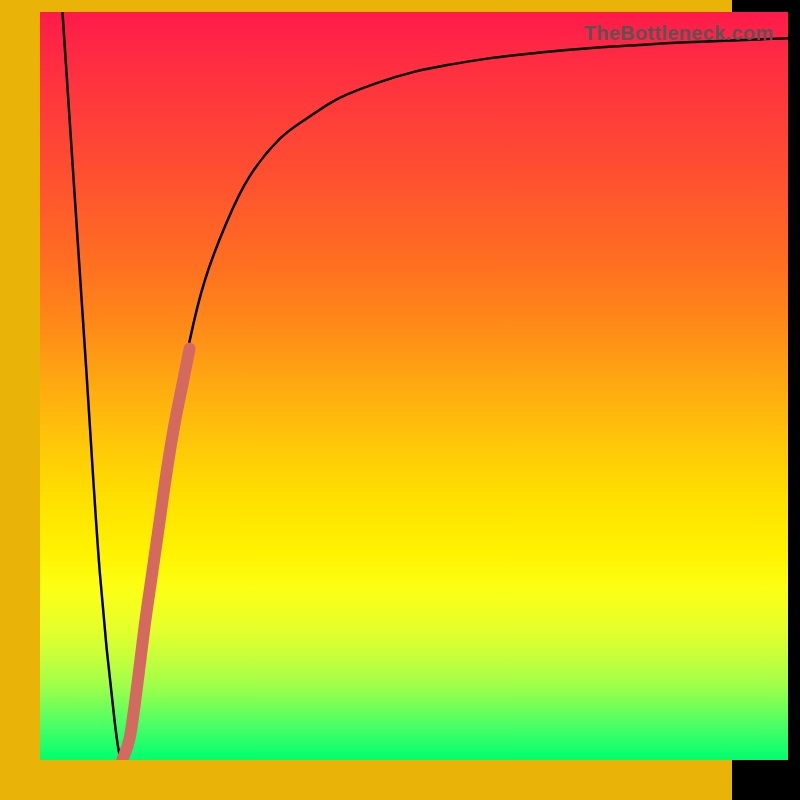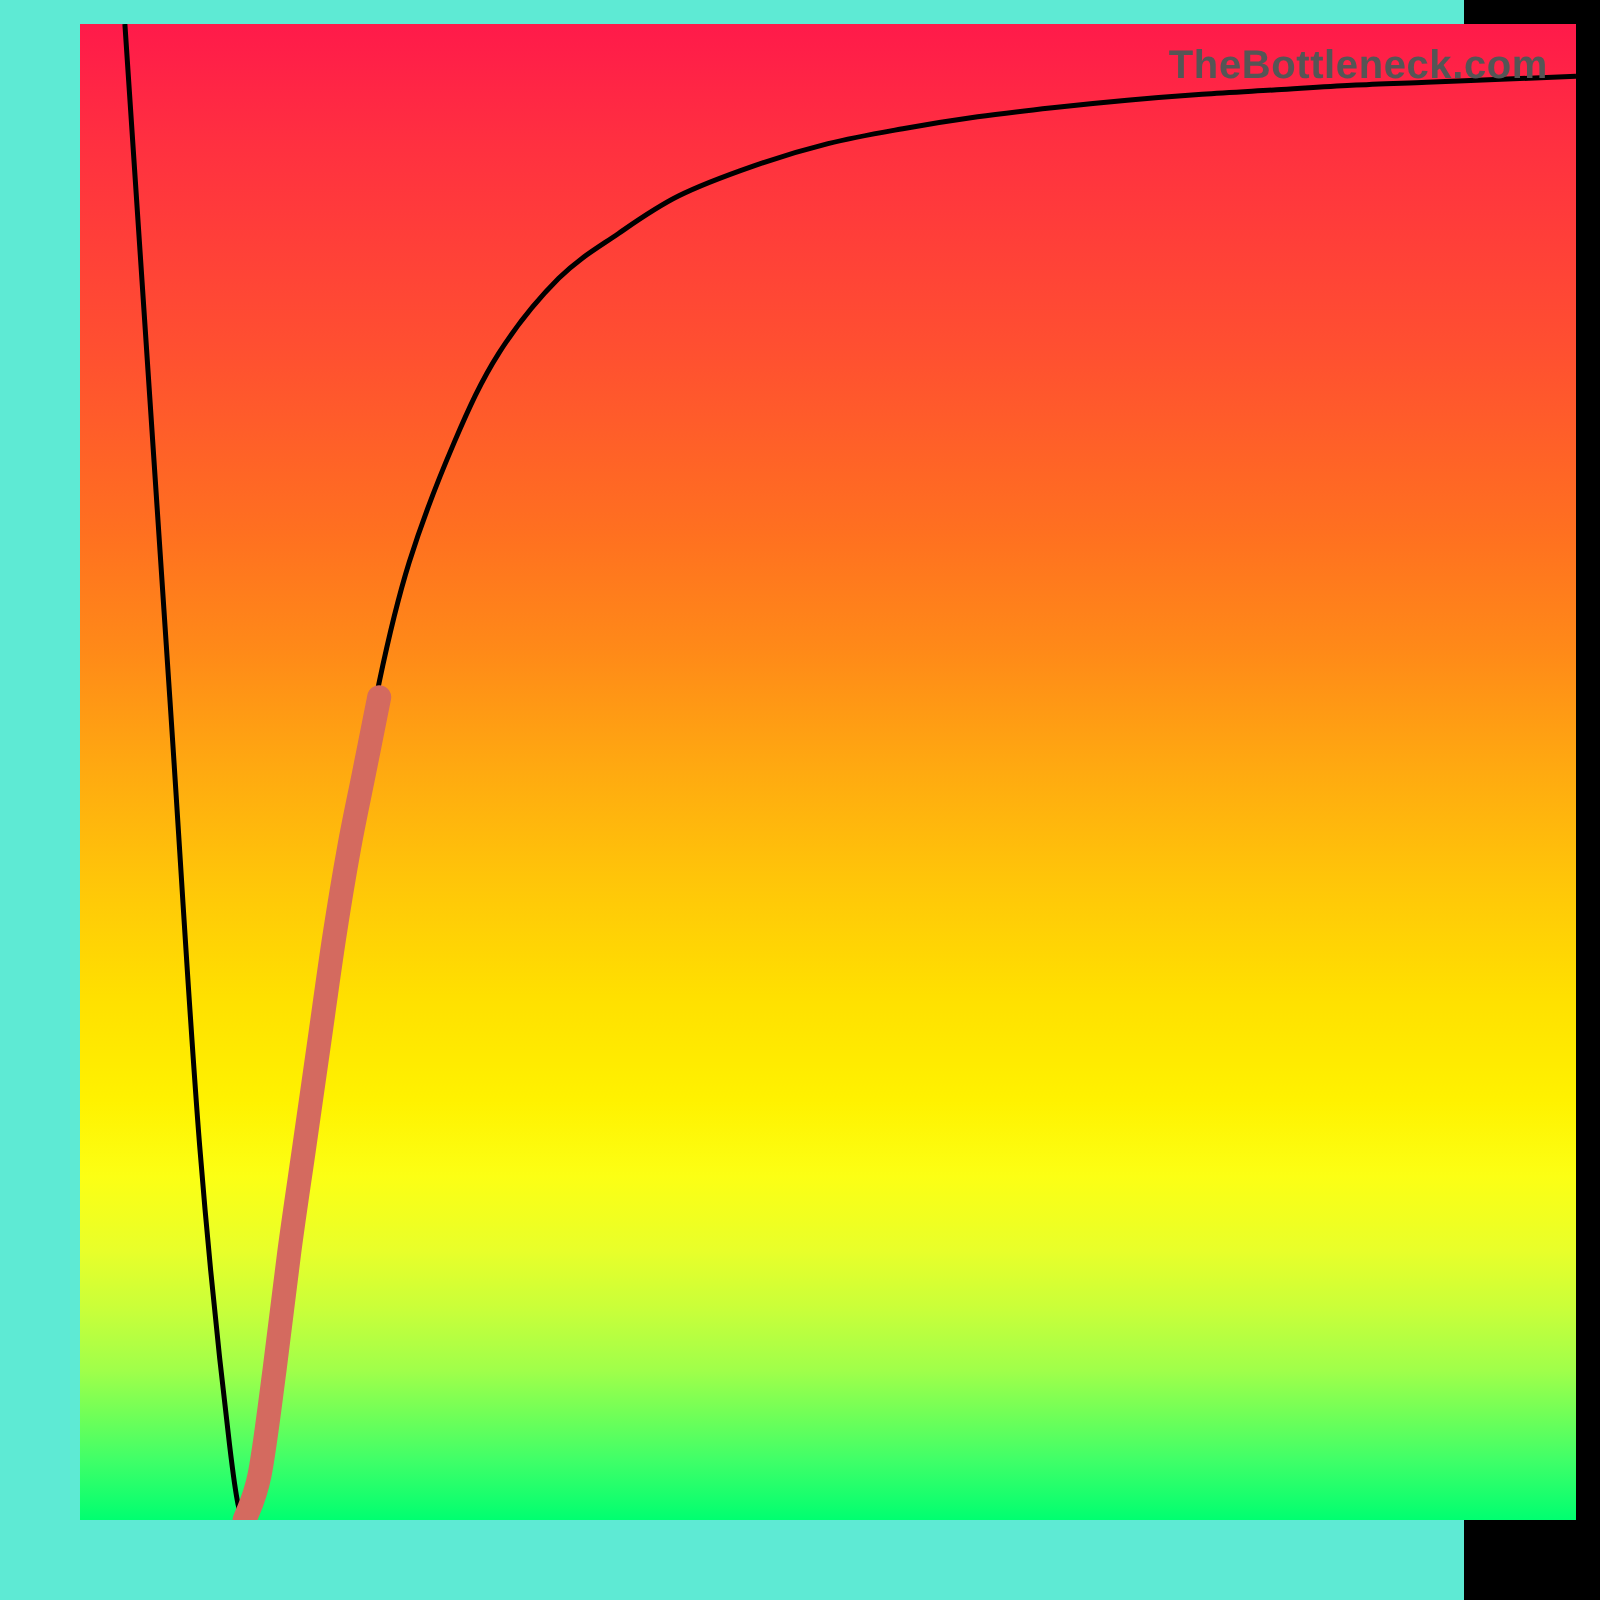--- a/index.html
+++ b/index.html
@@ -8,21 +8,21 @@
     width: 800px;
     height: 800px;
     background: #000;
     font-family: Arial, sans-serif;
     overflow: hidden;
   }
   .container {
     width: 732px;
     height: 800px;
     position: relative;
-    background: #5eead4;
+    background: #eab308;
   }
   .plot-area {
     position: absolute;
     left: 40px;
     top: 12px;
     width: 748px;
     height: 748px;
   }
   .gradient-bg {
     position: absolute;

